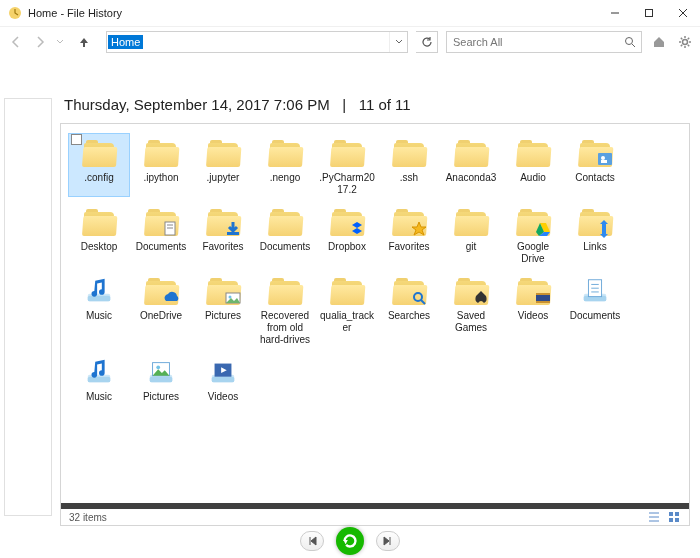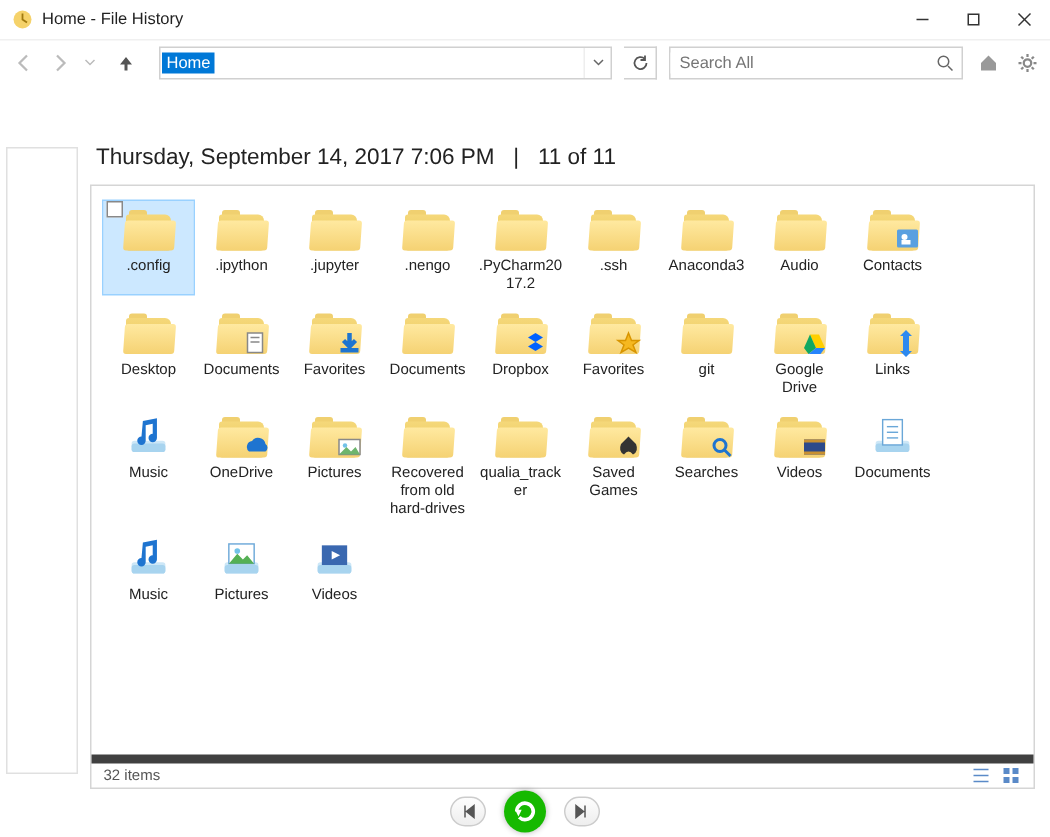--- a/index.html
+++ b/index.html
@@ -462,42 +462,42 @@
               <div class="label">qualia_tracker</div>
             </div>
             <div class="item">
               <div class="icon-box">
                 <div class="folder">
                   <div class="tab"></div>
                   <div class="back"></div>
                   <div class="front"></div>
                   <div class="overlay">
                     <svg width="18" height="18" viewBox="0 0 18 18">
-                      <path d="M9 2 L14 7 Q16 12 12 14 Q9 10 6 14 Q2 12 4 7 Z" fill="#333"></path>
-                    </svg>
-                  </div>
-                </div>
-              </div>
-              <div class="label">Saved Games</div>
-            </div>
-            <div class="item">
-              <div class="icon-box">
-                <div class="folder">
-                  <div class="tab"></div>
-                  <div class="back"></div>
-                  <div class="front"></div>
-                  <div class="overlay">
-                    <svg width="18" height="18" viewBox="0 0 18 18">
                       <circle cx="8" cy="8" r="4" fill="none" stroke="#1e74d0" stroke-width="2"></circle>
                       <line x1="11" y1="11" x2="15" y2="15" stroke="#1e74d0" stroke-width="2"></line>
                     </svg>
                   </div>
                 </div>
               </div>
               <div class="label">Searches</div>
+            </div>
+            <div class="item">
+              <div class="icon-box">
+                <div class="folder">
+                  <div class="tab"></div>
+                  <div class="back"></div>
+                  <div class="front"></div>
+                  <div class="overlay">
+                    <svg width="18" height="18" viewBox="0 0 18 18">
+                      <path d="M9 2 L14 7 Q16 12 12 14 Q9 10 6 14 Q2 12 4 7 Z" fill="#333"></path>
+                    </svg>
+                  </div>
+                </div>
+              </div>
+              <div class="label">Saved Games</div>
             </div>
             <div class="item">
               <div class="icon-box">
                 <div class="folder">
                   <div class="tab"></div>
                   <div class="back"></div>
                   <div class="front"></div>
                   <div class="overlay">
                     <svg width="18" height="18" viewBox="0 0 18 18">
                       <rect x="2" y="4" width="14" height="10" fill="#2d4a8a"></rect>

